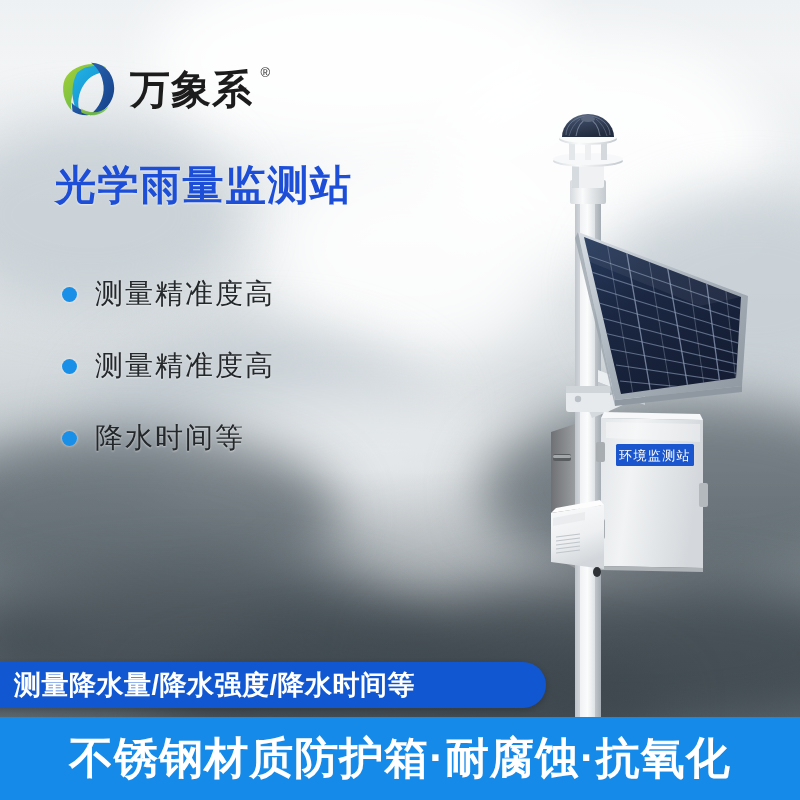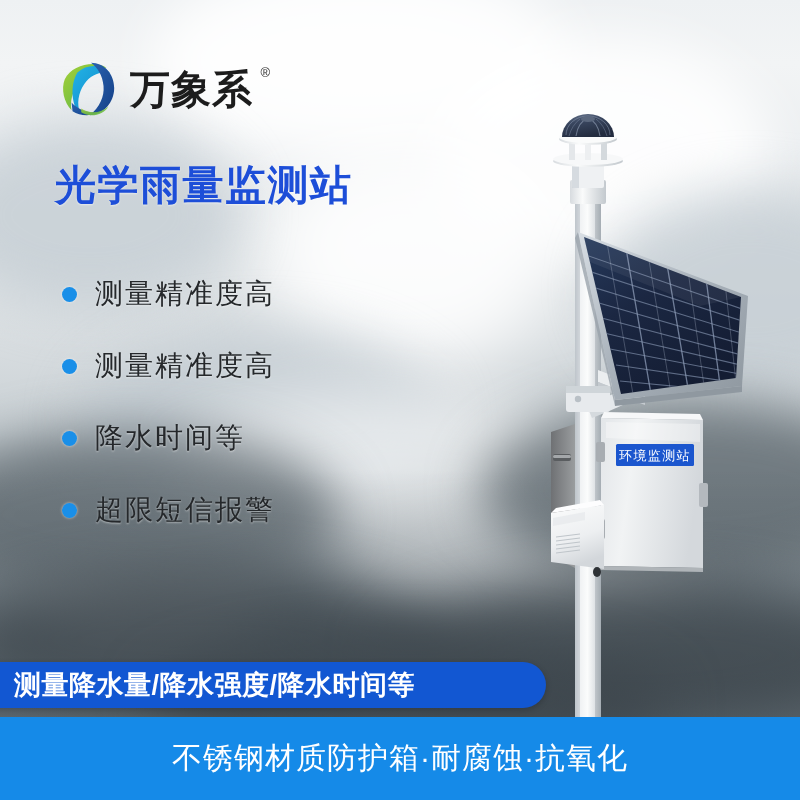--- a/index.html
+++ b/index.html
@@ -156,22 +156,22 @@
     bottom: 0;
     width: 800px;
     height: 83px;
     background: #158ae8;
     display: flex;
     align-items: center;
     justify-content: center;
   }
   .bottom-text {
     color: #ffffff;
-    font-size: 30px;
-    font-weight: normal;
+    font-size: 44px;
+    font-weight: bold;
     letter-spacing: 1px;
     white-space: nowrap;
   }
 
   
   .station { position: absolute; left: 0; top: 0; width: 800px; height: 800px; }
 </style>
 </head>
 <body>
 
@@ -406,24 +406,20 @@
       <span class="feature-label">测量精准度高</span>
     </div>
     <div class="feature-item">
       <span class="feature-dot"></span>
       <span class="feature-label">测量精准度高</span>
     </div>
     <div class="feature-item">
       <span class="feature-dot"></span>
       <span class="feature-label">降水时间等</span>
     </div>
-    <div class="feature-item">
-      <span class="feature-dot"></span>
-      <span class="feature-label">超限短信报警</span>
-    </div>
   </div>
 
   <div class="pill-banner">
     <span class="pill-text">测量降水量/降水强度/降水时间等</span>
   </div>
 
   <div class="bottom-bar">
     <span class="bottom-text">不锈钢材质防护箱·耐腐蚀·抗氧化</span>
   </div>
 

